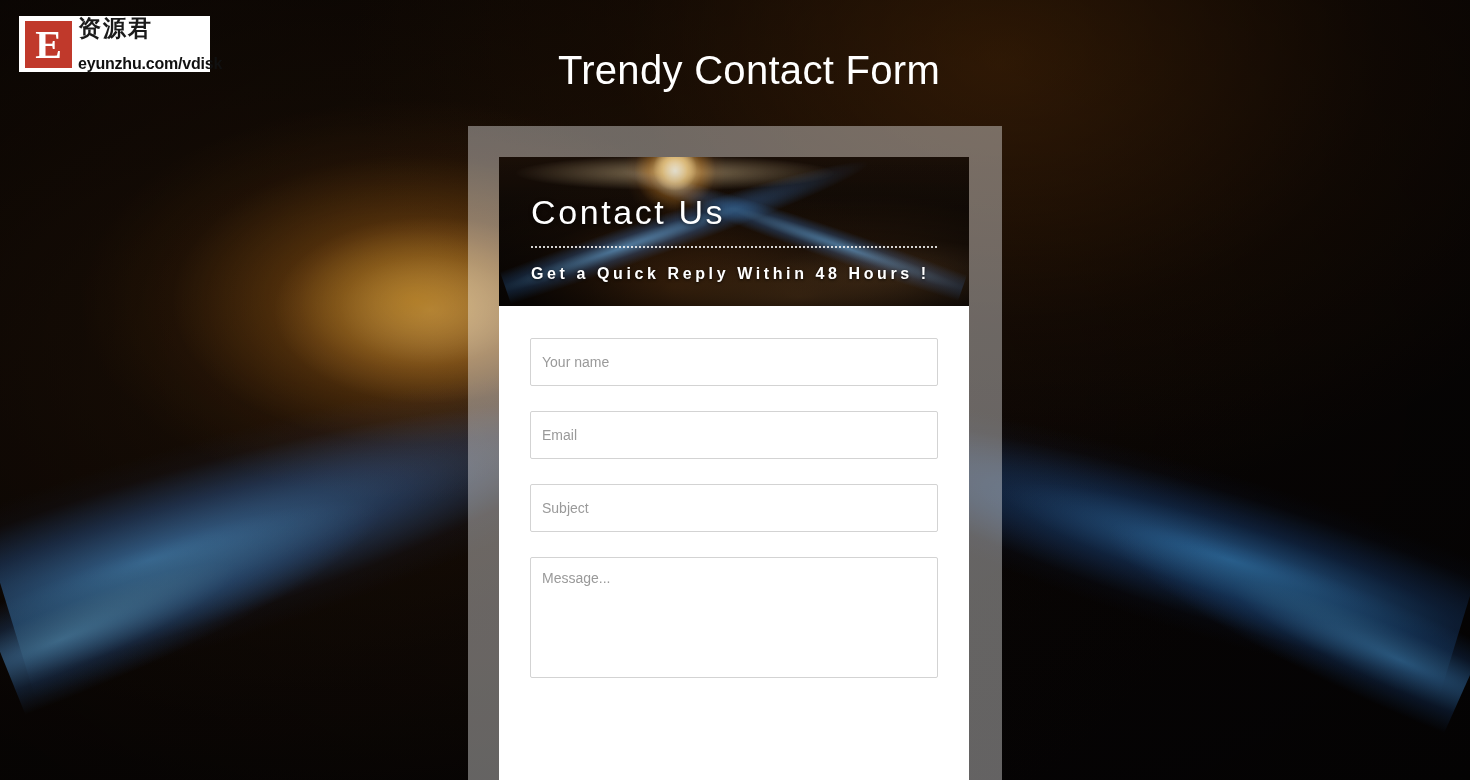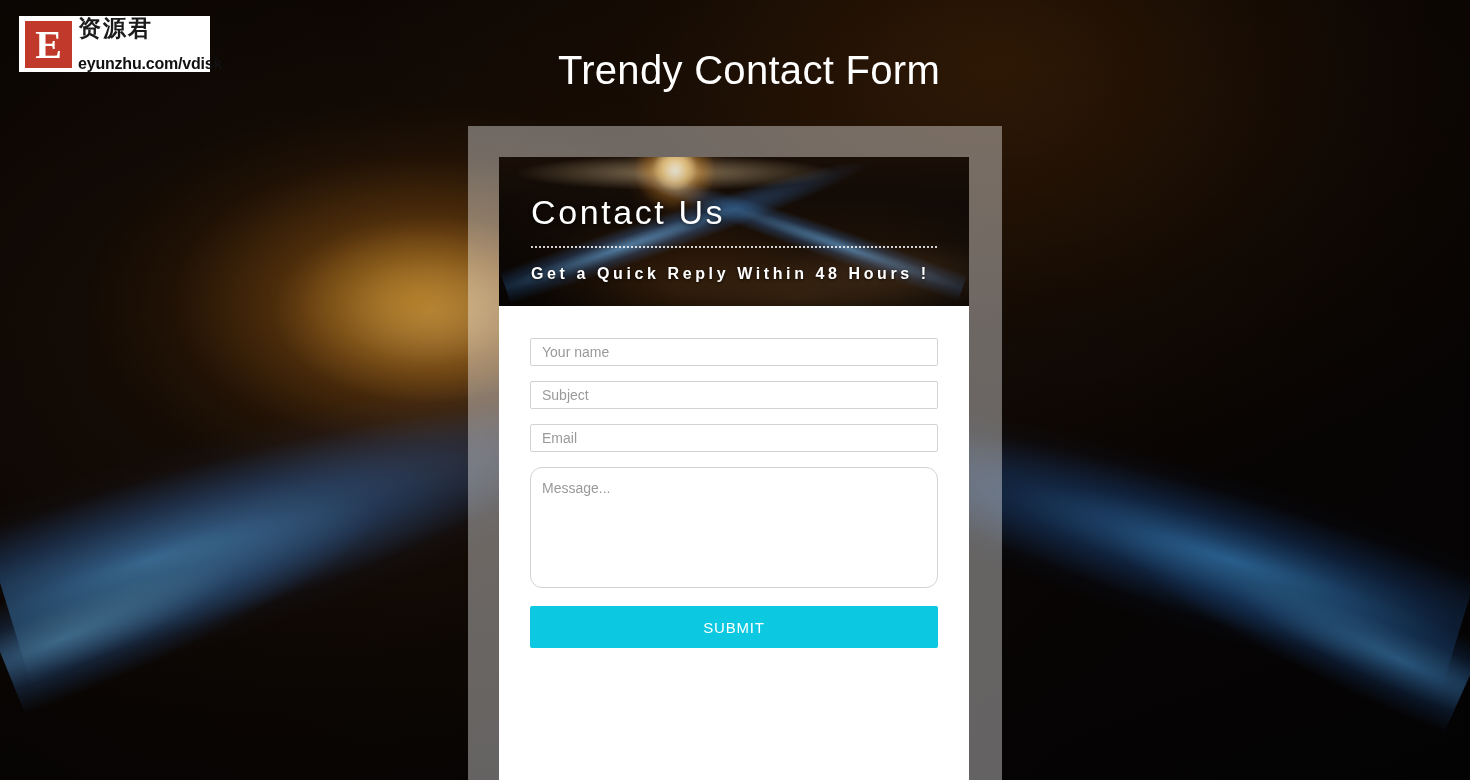--- a/index.html
+++ b/index.html
@@ -203,39 +203,38 @@
     letter-spacing: 3.6px;
     text-shadow: 0 1px 3px rgba(0,0,0,0.7);
   }
 
   
   .card-body { padding: 32px 31px 28px 31px; }
 
   .field {
     display: block;
     width: 408px;
-    height: 28px;
+    height: 48px;
     padding: 8px 11px;
-    margin-bottom: 15px;
+    margin-bottom: 25px;
     border: 1px solid #d3d3d3;
     border-radius: 2px;
     background: #ffffff;
     font-family: "Liberation Sans", sans-serif;
     font-size: 14px;
     color: #333333;
     outline: none;
   }
   .field::placeholder { color: #9a9a9a; opacity: 1; }
   textarea.field {
     height: 121px;
     resize: none;
     padding-top: 11px;
-    margin-bottom: 18px;
+    margin-bottom: 26px;
     line-height: 1.4;
-    border-radius: 12px;
   }
   .submit-btn {
     display: block;
     width: 408px;
     height: 42px;
     border: 0;
     border-radius: 2px;
     background: #0cc8e0;
     color: #ffffff;
     font-family: "Liberation Sans", sans-serif;
@@ -281,22 +280,21 @@
 
         <div class="hdr-content">
           <h2 class="card-title">Contact Us</h2>
           <hr class="divider">
           <div class="card-subtitle">Get a Quick Reply Within 48 Hours !</div>
         </div>
       </div>
 
       <form class="card-body">
         <input class="field" type="text" placeholder="Your name" style="">
+        <input class="field" type="text" placeholder="Email" style="">
         <input class="field" type="text" placeholder="Subject" style="">
-        <input class="field" type="text" placeholder="Email" style="">
         <textarea class="field" placeholder="Message..." style=""></textarea>
-        <button class="submit-btn" type="submit">SUBMIT</button>
       </form>
 
     </div>
   </div>
 
 </div>
 
 </body></html>

